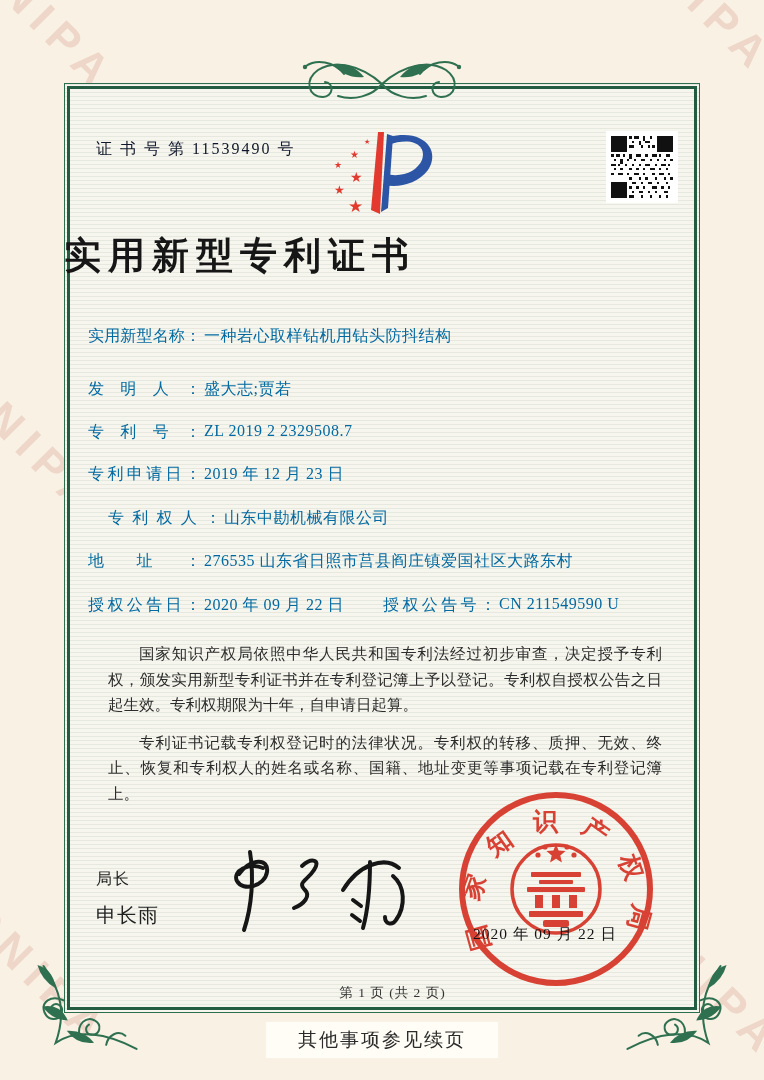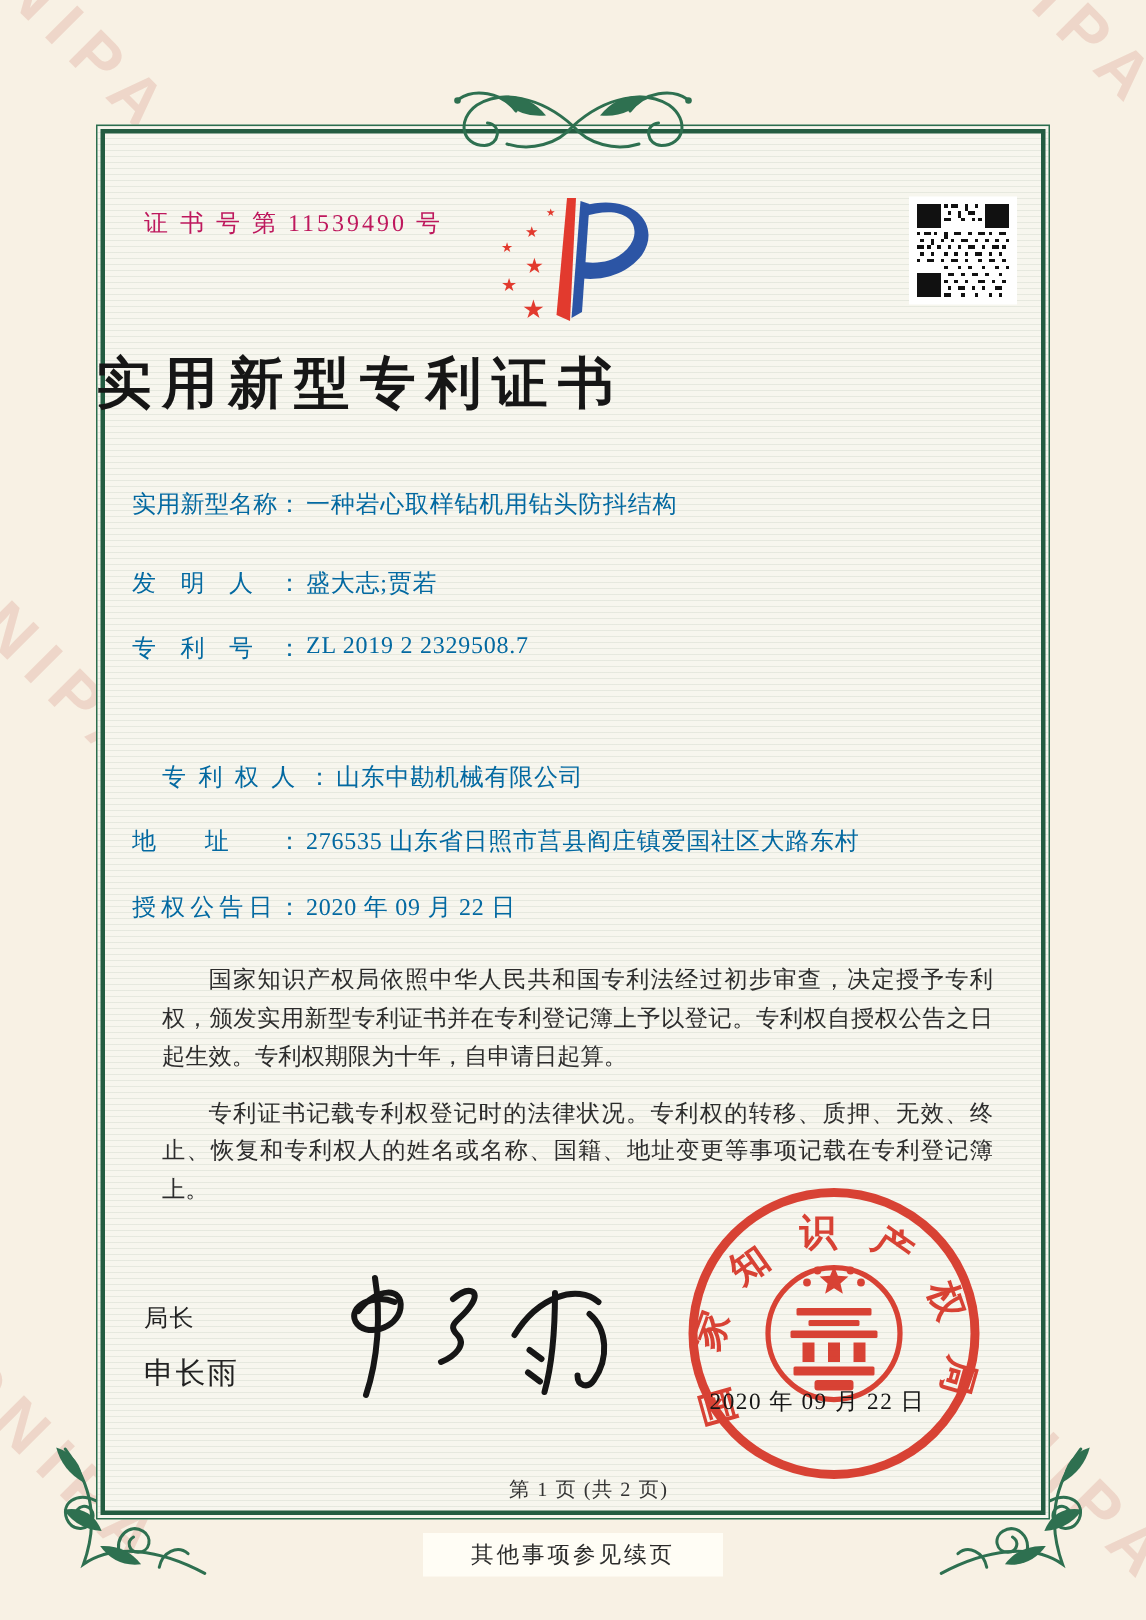--- a/index.html
+++ b/index.html
@@ -27,21 +27,21 @@
                                         rgba(0,0,0,0) 1px, rgba(0,0,0,0) 4px),
              #f7f6ee; }
   .frame::after { content:""; position:absolute; inset:2px; border:3px solid #235c41; pointer-events:none; }
 
   .orn-top { position:absolute; left:232px; top:52px; width:300px; height:60px; }
   .orn-corner { position:absolute; width:112px; height:96px; }
   .orn-corner.left  { left:33px;  top:962px; }
   .orn-corner.right { left:619px; top:962px; transform:scaleX(-1); }
 
   
-  .cert-no { position:absolute; left:96px; top:139px; font-size:16px; letter-spacing:2px; color:#be185d; }
+  .cert-no { position:absolute; left:96px; top:139px; font-size:16px; letter-spacing:2px; color:#0f172a; }
   .logo { position:absolute; left:326px; top:124px; width:122px; height:102px; }
   .qr { position:absolute; left:606px; top:131px; width:72px; height:72px; background:#fff; padding:3px; }
   .qr svg { width:100%; height:100%; display:block; }
 
   .cert-title { position:absolute; left:64px; width:636px; top:231px; text-align:left;
                 font-size:37px; font-weight:bold; letter-spacing:7px; color:#161616; }
 
   
   .field { position:absolute; left:88px; width:578px; font-size:16px; color:#0369a1; white-space:nowrap; }
   .flabel { display:inline-block; width:113px; text-align:justify; text-align-last:justify; vertical-align:top; }
@@ -59,21 +59,21 @@
   .signer-title { position:absolute; left:96px; top:869px; font-size:16px; color:#222; letter-spacing:1px; }
   .signer-name  { position:absolute; left:96px; top:902px; font-size:20px; color:#222; letter-spacing:1px; }
   .sig { position:absolute; left:205px; top:836px; width:218px; height:108px; }
   .seal { position:absolute; left:455px; top:788px; width:202px; height:202px; opacity:0.95; }
   .seal-date { position:absolute; left:473px; top:924px; font-size:15.5px; color:#151515; letter-spacing:1px; z-index:3; }
 
   
   .page-number { position:absolute; left:64px; width:636px; top:984px; text-align:center;
                  font-size:13.5px; color:#333; letter-spacing:1px;padding-left:21px; }
   .note { position:absolute; left:50%; transform:translateX(-50%); top:1022px;
-          background:#fffdf5; padding:5px 32px; font-size:15px; color:#2c2c2c; letter-spacing:2px; }
+          background:#fffdf5; padding:5px 32px; font-size:19px; color:#2c2c2c; letter-spacing:2px; }
 </style>
 </head>
 <body>
 
 <div class="page">
 
   <span class="wm wm1">CNIPA</span>
   <span class="wm wm2">CNIPA</span>
   <span class="wm wm3">CNIPA</span>
   <span class="wm wm4">CNIPA</span>
@@ -151,28 +151,34 @@
 
   <div class="field f1">
     <span class="flabel">实用新型名称：</span><span class="fvalue">一种岩心取样钻机用钻头防抖结构</span>
   </div>
   <div class="field f2">
     <span class="flabel">发明人：</span><span class="fvalue">盛大志;贾若</span>
   </div>
   <div class="field f3">
     <span class="flabel">专利号：</span><span class="fvalue">ZL 2019 2 2329508.7</span>
   </div>
+  <div class="field f4">
+    <span class="flabel">专利申请日：</span><span class="fvalue">2019 年 12 月 23 日</span>
+  </div>
   <div class="field f5">
     <span class="flabel">专利权人：</span><span class="fvalue">山东中勘机械有限公司</span>
   </div>
   <div class="field f6">
     <span class="flabel">地址：</span><span class="fvalue">276535 山东省日照市莒县阎庄镇爱国社区大路东村</span>
   </div>
   <div class="field f7">
     <span class="flabel">授权公告日：</span><span class="fvalue">2020 年 09 月 22 日</span>
+    <span class="fpair2">
+      <span class="flabel">授权公告号：</span><span class="fvalue">CN 211549590 U</span>
+    </span>
   </div>
 
   <div class="paras">
     <p>国家知识产权局依照中华人民共和国专利法经过初步审查，决定授予专利权，颁发实用新型专利证书并在专利登记簿上予以登记。专利权自授权公告之日起生效。专利权期限为十年，自申请日起算。</p>
     <p>专利证书记载专利权登记时的法律状况。专利权的转移、质押、无效、终止、恢复和专利权人的姓名或名称、国籍、地址变更等事项记载在专利登记簿上。</p>
   </div>
 
   <div class="signer-title">局长</div>
   <div class="signer-name">申长雨</div>
 

